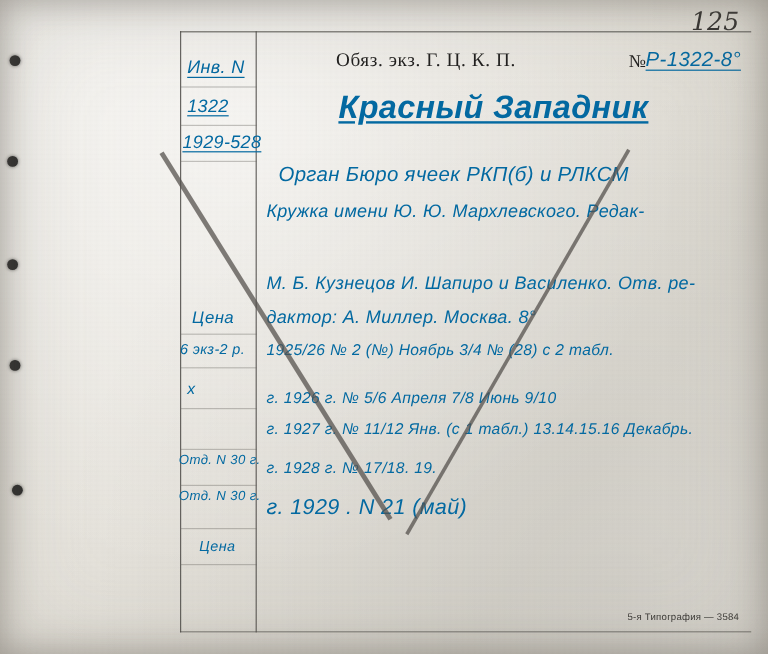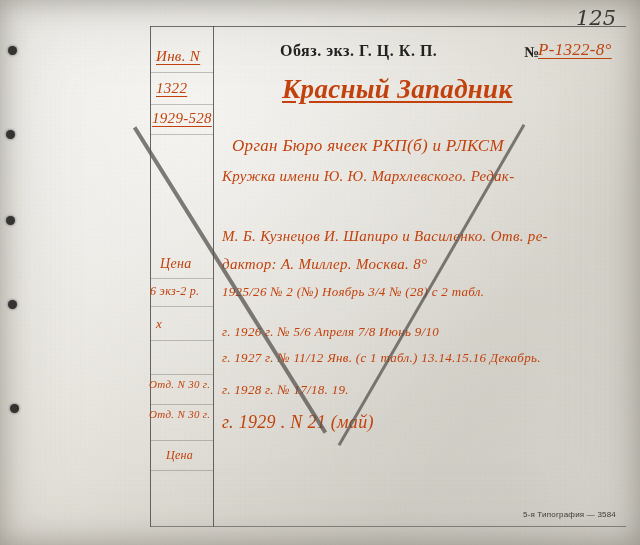--- a/index.html
+++ b/index.html
@@ -74,35 +74,35 @@
   }
   .frame-bottom {
     position: absolute;
     left: 150px; right: 14px; bottom: 18px;
     height: 1px; background: #4d4b48; opacity: 0.6;
   }
 
   
   .hand {
     position: absolute;
-    font-family: Liberation Serif, serif;
-    color: #c2410c;
+    font-family: Liberation Sans, sans-serif;
+    color: #0369a1;
     font-style: italic;
     white-space: nowrap;
     letter-spacing: 0.3px;
   }
   .hand-u {
     text-decoration: underline;
     text-underline-offset: 3px;
   }
   .print {
     position: absolute;
     font-family: "Liberation Serif", serif;
     color: #201f1e;
-    font-weight: bold;
+    font-weight: normal;
     white-space: nowrap;
   }
   .smalltype {
     position: absolute;
     font-family: "Liberation Sans", sans-serif;
     color: #3a3835;
     white-space: nowrap;
   }
 
   

